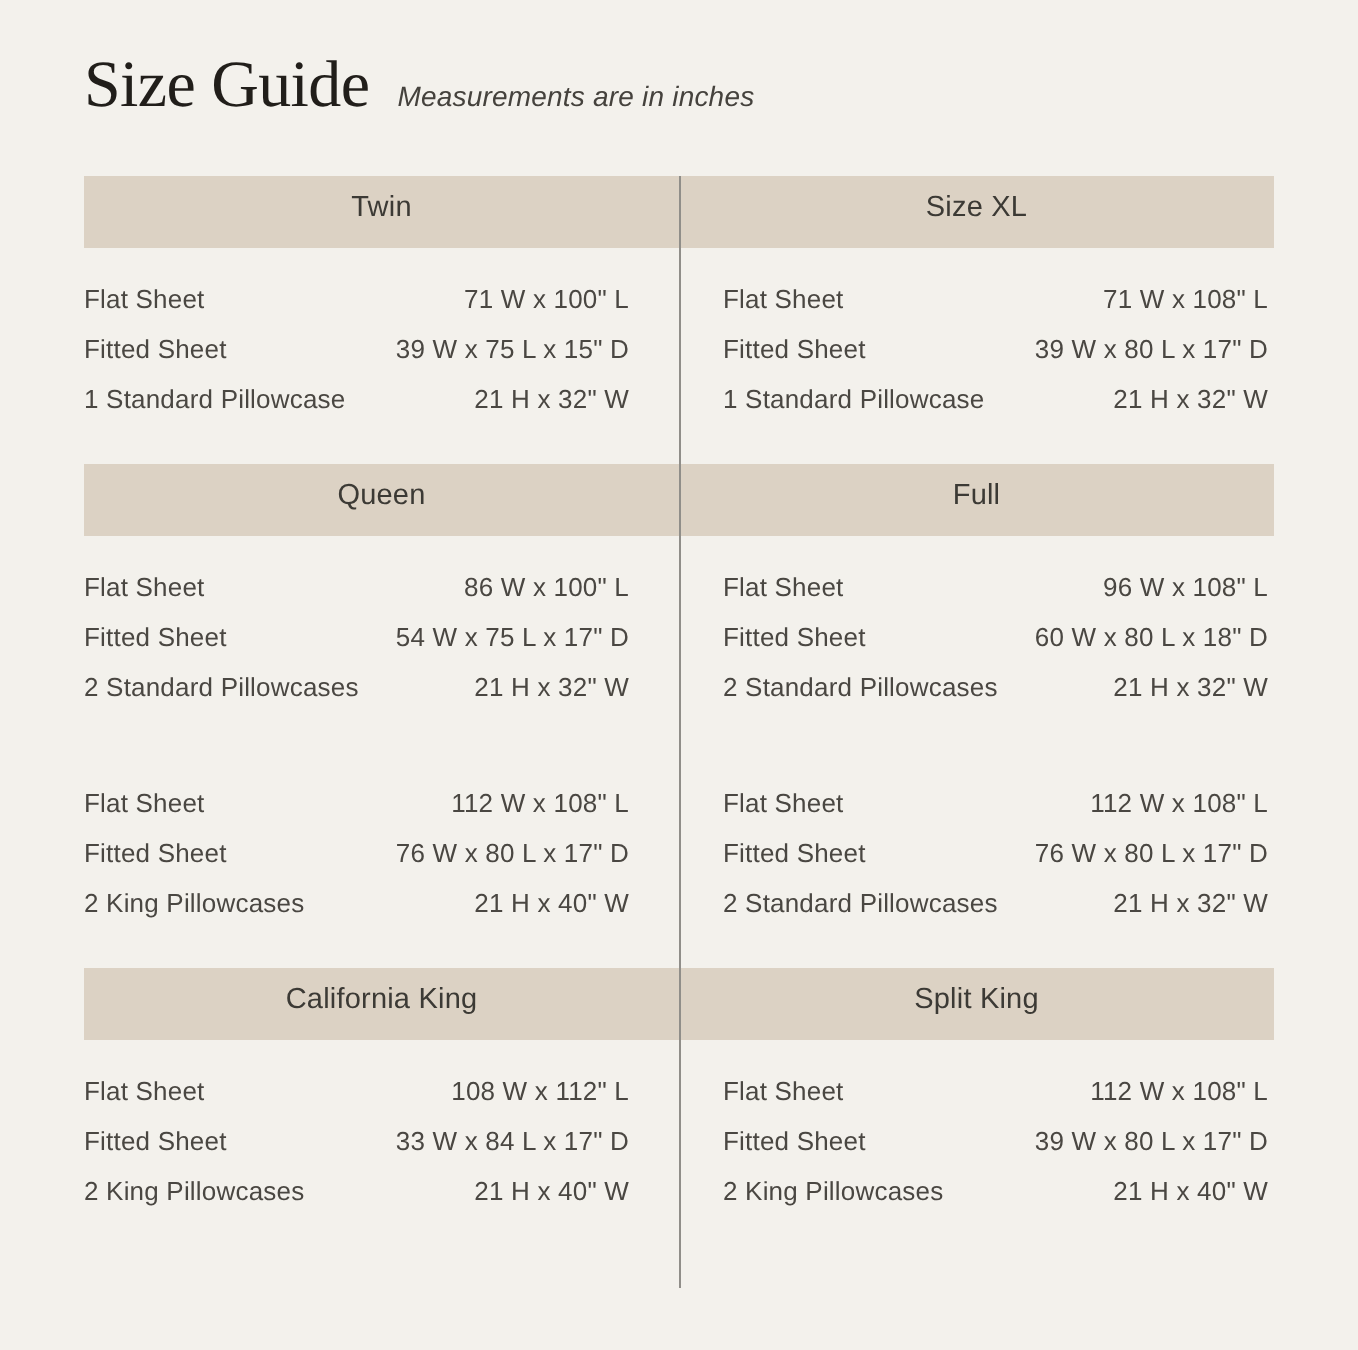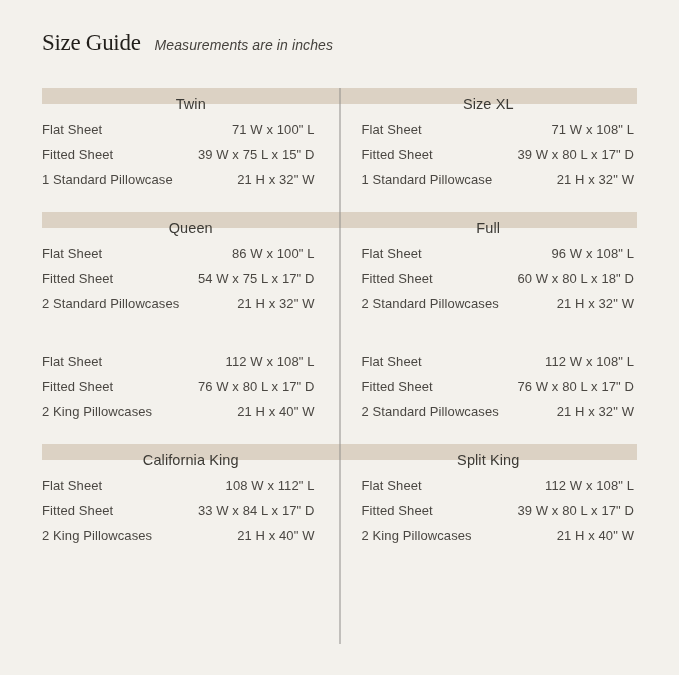--- a/index.html
+++ b/index.html
@@ -17,21 +17,21 @@
   .header {
     display: flex;
     align-items: baseline;
     gap: 14px;
     padding: 24px 42px 0 42px;
   }
   .page-title {
     margin: 0;
     font-family: "Liberation Serif", serif;
     font-weight: 400;
-    font-size: 23px;
+    font-size: 33px;
     letter-spacing: -0.3px;
     color: #211e1a;
     line-height: 38px;
   }
   .page-subtitle {
     font-style: italic;
     font-size: 14px;
     color: #45423d;
     letter-spacing: 0.1px;
   }
@@ -42,21 +42,21 @@
   .column-divider {
     position: absolute;
     left: 50%;
     top: 0;
     width: 1px;
     height: 556px;
     background: #908e89;
     transform: translateX(-0.5px);
   }
   .band {
-    height: 16px;
+    height: 36px;
     background: #dcd2c4;
     display: flex;
   }
   .band-half {
     flex: 1;
     text-align: center;
     line-height: 32px;
     font-size: 14.5px;
     color: #3c3a35;
     letter-spacing: 0.1px;

